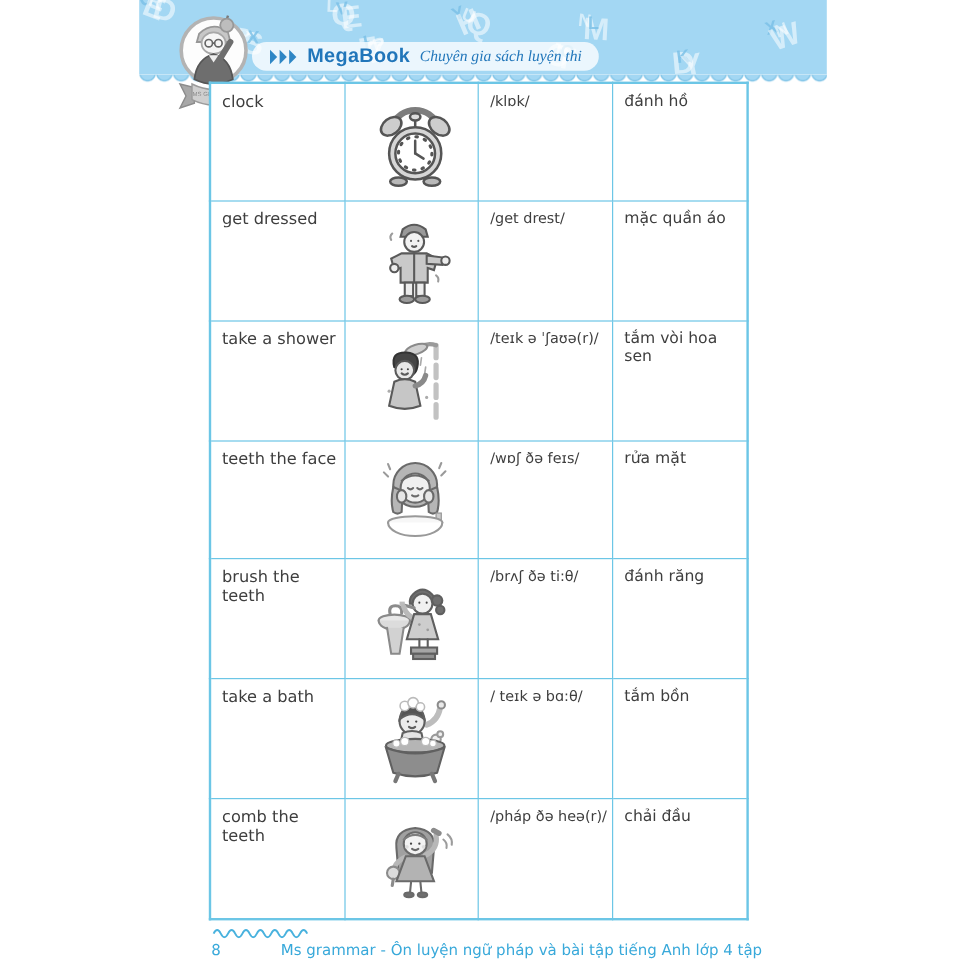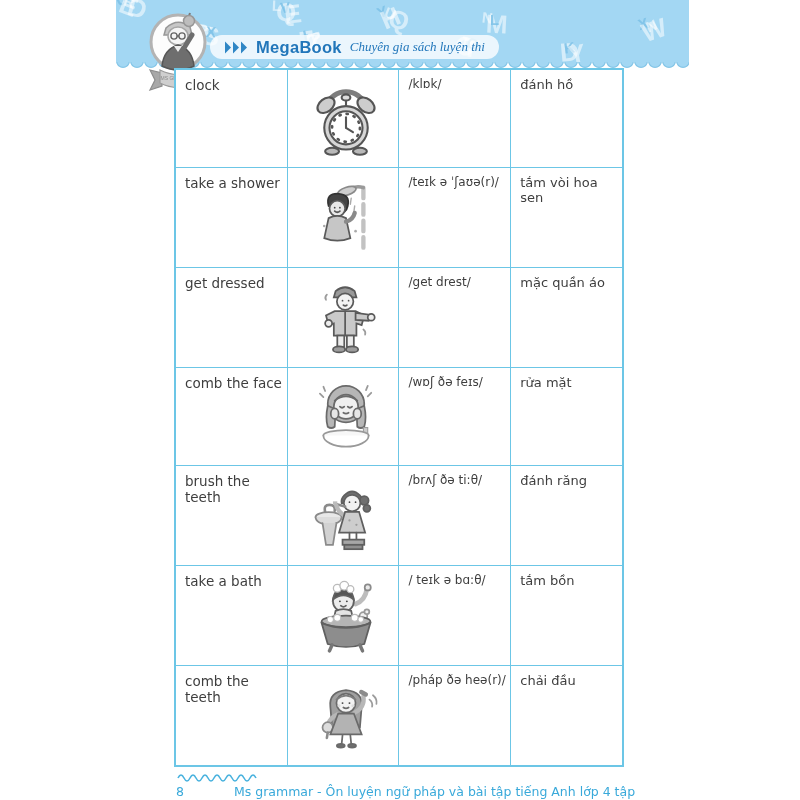--- a/index.html
+++ b/index.html
@@ -130,20 +130,48 @@
             <ellipse cx="30" cy="82" rx="8" ry="4" fill="#b9b9b9"></ellipse>
             <ellipse cx="62" cy="82" rx="8" ry="4" fill="#b9b9b9"></ellipse>
           </g>
         </svg>
       </td>
       <td class="c-phon"><span>/klɒk/</span></td>
       <td class="c-mean"><span>đánh hồ</span></td>
     </tr>
 
     <tr class="vrow">
+      <td class="c-word"><span>get dressed</span></td>
+      <td class="c-pic">
+        <svg width="80" height="88" viewBox="0 0 92 92">
+          <g fill="none" stroke="#5a5a5a" stroke-width="2" stroke-linecap="round">
+            <path d="M34,14 q11,-9 22,0 l2,7 h-26 z" fill="#9a9a9a"></path>
+            <circle cx="45" cy="26" r="9.5" fill="#f2f2f2"></circle>
+            <circle cx="42" cy="25" r="1" fill="#555" stroke="none"></circle>
+            <circle cx="49" cy="25" r="1" fill="#555" stroke="none"></circle>
+            <path d="M43,30 q2,1.6 4,0"></path>
+            <path d="M33,37 h24 l10,5 -3,11 -6,-2 v14 h-26 v-14 l-6,2 -3,-11 z" fill="#c9c9c9"></path>
+            <path d="M57,39 l16,2 -1,7 -15,-1 z" fill="#c9c9c9"></path>
+            <circle cx="75" cy="44" r="4" fill="#ededed"></circle>
+            <circle cx="26" cy="51" r="4" fill="#ededed"></circle>
+            <line x1="45" y1="38" x2="45" y2="64"></line>
+            <rect x="36" y="65" width="8" height="13" fill="#ececec"></rect>
+            <rect x="47" y="65" width="8" height="13" fill="#ececec"></rect>
+            <ellipse cx="38" cy="81" rx="7" ry="3.5" fill="#9c9c9c"></ellipse>
+            <ellipse cx="53" cy="81" rx="7" ry="3.5" fill="#9c9c9c"></ellipse>
+            <path d="M24,18 q-3,3 -1,6" stroke="#9c9c9c"></path>
+            <path d="M66,58 q3,2 2,6" stroke="#9c9c9c"></path>
+          </g>
+        </svg>
+      </td>
+      <td class="c-phon"><span>/get drest/</span></td>
+      <td class="c-mean"><span>mặc quần áo</span></td>
+    </tr>
+
+    <tr class="vrow">
       <td class="c-word"><span>take a shower</span></td>
       <td class="c-pic">
         <svg width="80" height="88" viewBox="0 0 92 92">
           <g fill="none" stroke="#5a5a5a" stroke-width="2" stroke-linecap="round">
             <line x1="66" y1="10" x2="66" y2="82" stroke="#c2c2c2" stroke-width="5" stroke-dasharray="12 7"></line>
             <path d="M66,10 q-8,-3 -17,2" stroke="#9a9a9a" stroke-width="4"></path>
             <ellipse cx="47" cy="14" rx="11" ry="4.5" transform="rotate(-18 47 14)" fill="#cfcfcf" stroke="#8a8a8a"></ellipse>
             <g stroke="#a9a9a9" stroke-width="1.6">
               <line x1="40" y1="21" x2="37" y2="28"></line>
                   <line x1="46" y1="22" x2="44" y2="29"></line>
@@ -161,49 +189,21 @@
             <circle cx="21" cy="54" r="1.5" fill="#ababab" stroke="none"></circle>
             <circle cx="57" cy="60" r="1.5" fill="#ababab" stroke="none"></circle>
           </g>
         </svg>
       </td>
       <td class="c-phon"><span>/teɪk ə ˈʃaʊə(r)/</span></td>
       <td class="c-mean"><span>tắm vòi hoa sen</span></td>
     </tr>
 
     <tr class="vrow">
-      <td class="c-word"><span>get dressed</span></td>
-      <td class="c-pic">
-        <svg width="80" height="88" viewBox="0 0 92 92">
-          <g fill="none" stroke="#5a5a5a" stroke-width="2" stroke-linecap="round">
-            <path d="M34,14 q11,-9 22,0 l2,7 h-26 z" fill="#9a9a9a"></path>
-            <circle cx="45" cy="26" r="9.5" fill="#f2f2f2"></circle>
-            <circle cx="42" cy="25" r="1" fill="#555" stroke="none"></circle>
-            <circle cx="49" cy="25" r="1" fill="#555" stroke="none"></circle>
-            <path d="M43,30 q2,1.6 4,0"></path>
-            <path d="M33,37 h24 l10,5 -3,11 -6,-2 v14 h-26 v-14 l-6,2 -3,-11 z" fill="#c9c9c9"></path>
-            <path d="M57,39 l16,2 -1,7 -15,-1 z" fill="#c9c9c9"></path>
-            <circle cx="75" cy="44" r="4" fill="#ededed"></circle>
-            <circle cx="26" cy="51" r="4" fill="#ededed"></circle>
-            <line x1="45" y1="38" x2="45" y2="64"></line>
-            <rect x="36" y="65" width="8" height="13" fill="#ececec"></rect>
-            <rect x="47" y="65" width="8" height="13" fill="#ececec"></rect>
-            <ellipse cx="38" cy="81" rx="7" ry="3.5" fill="#9c9c9c"></ellipse>
-            <ellipse cx="53" cy="81" rx="7" ry="3.5" fill="#9c9c9c"></ellipse>
-            <path d="M24,18 q-3,3 -1,6" stroke="#9c9c9c"></path>
-            <path d="M66,58 q3,2 2,6" stroke="#9c9c9c"></path>
-          </g>
-        </svg>
-      </td>
-      <td class="c-phon"><span>/get drest/</span></td>
-      <td class="c-mean"><span>mặc quần áo</span></td>
-    </tr>
-
-    <tr class="vrow">
-      <td class="c-word"><span>comb the face</span></td>
+      <td class="c-word"><span>teeth the face</span></td>
       <td class="c-pic">
         <svg width="80" height="86" viewBox="0 0 92 92">
           <g fill="none" stroke="#6a6a6a" stroke-width="2" stroke-linecap="round">
             <circle cx="46" cy="30" r="21" fill="#b6b6b6"></circle>
             <path d="M25,32 q-3,14 0,24 q4,3 8,0 l1,-20 z" fill="#b6b6b6"></path>
             <path d="M67,32 q3,14 0,24 q-4,3 -8,0 l-1,-20 z" fill="#b6b6b6"></path>
             <circle cx="46" cy="33" r="14" fill="#f0f0f0"></circle>
             <path d="M33,26 q13,-10 26,0"></path>
             <path d="M39,33 q2.5,2.5 5,0"></path>
                 <path d="M48,33 q2.5,2.5 5,0"></path>

